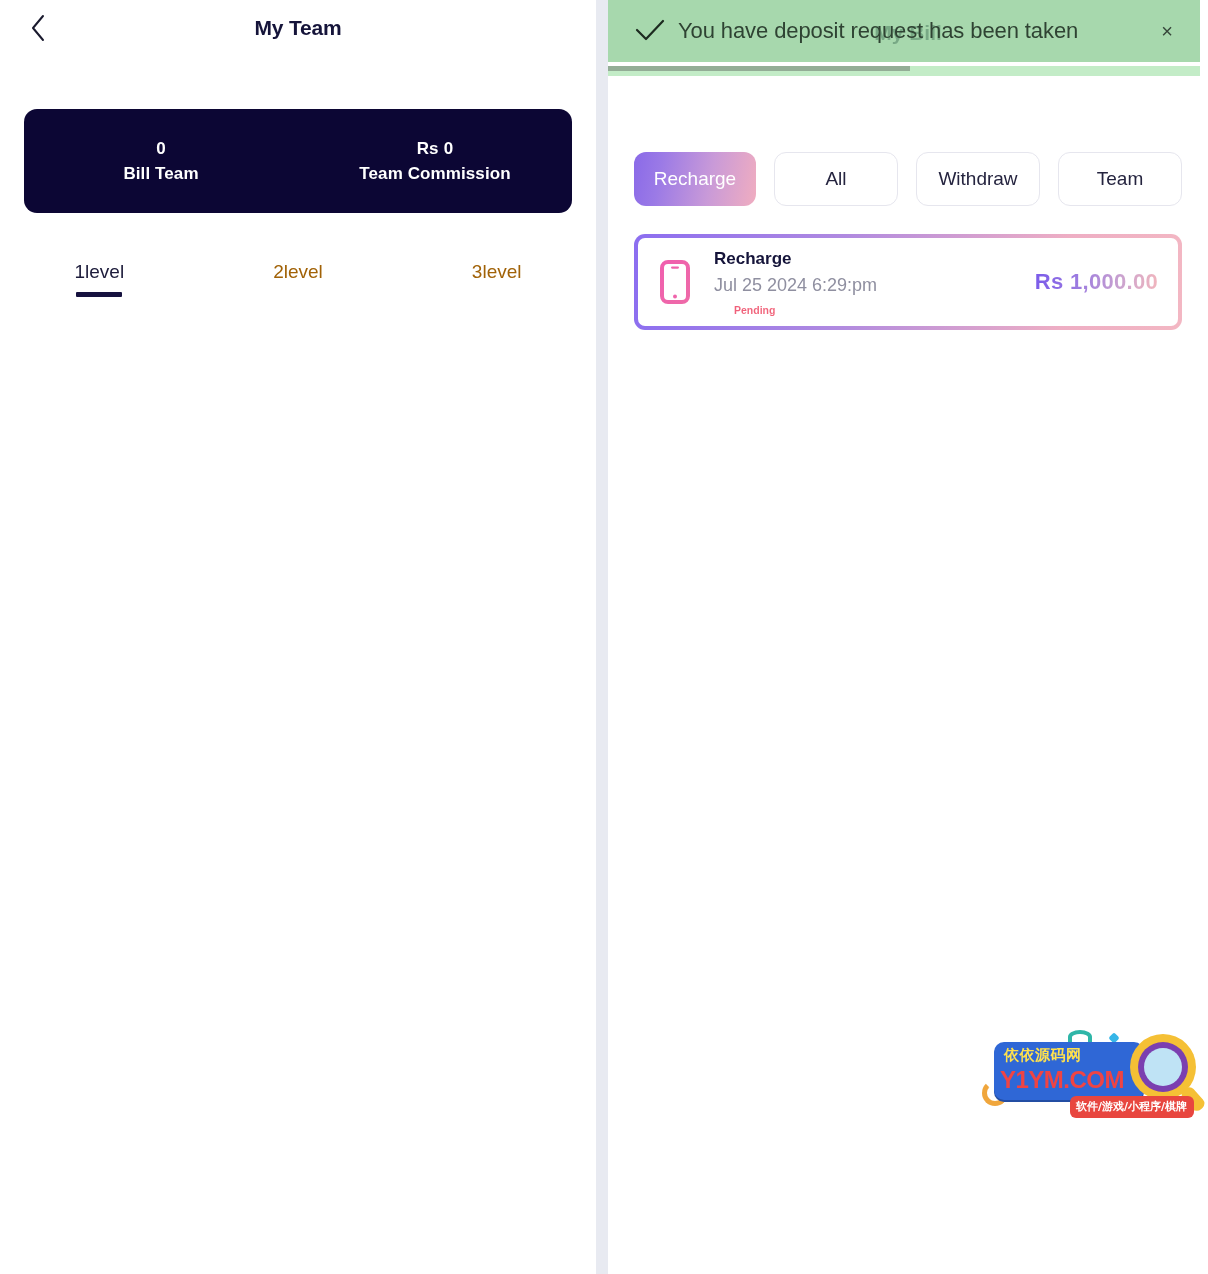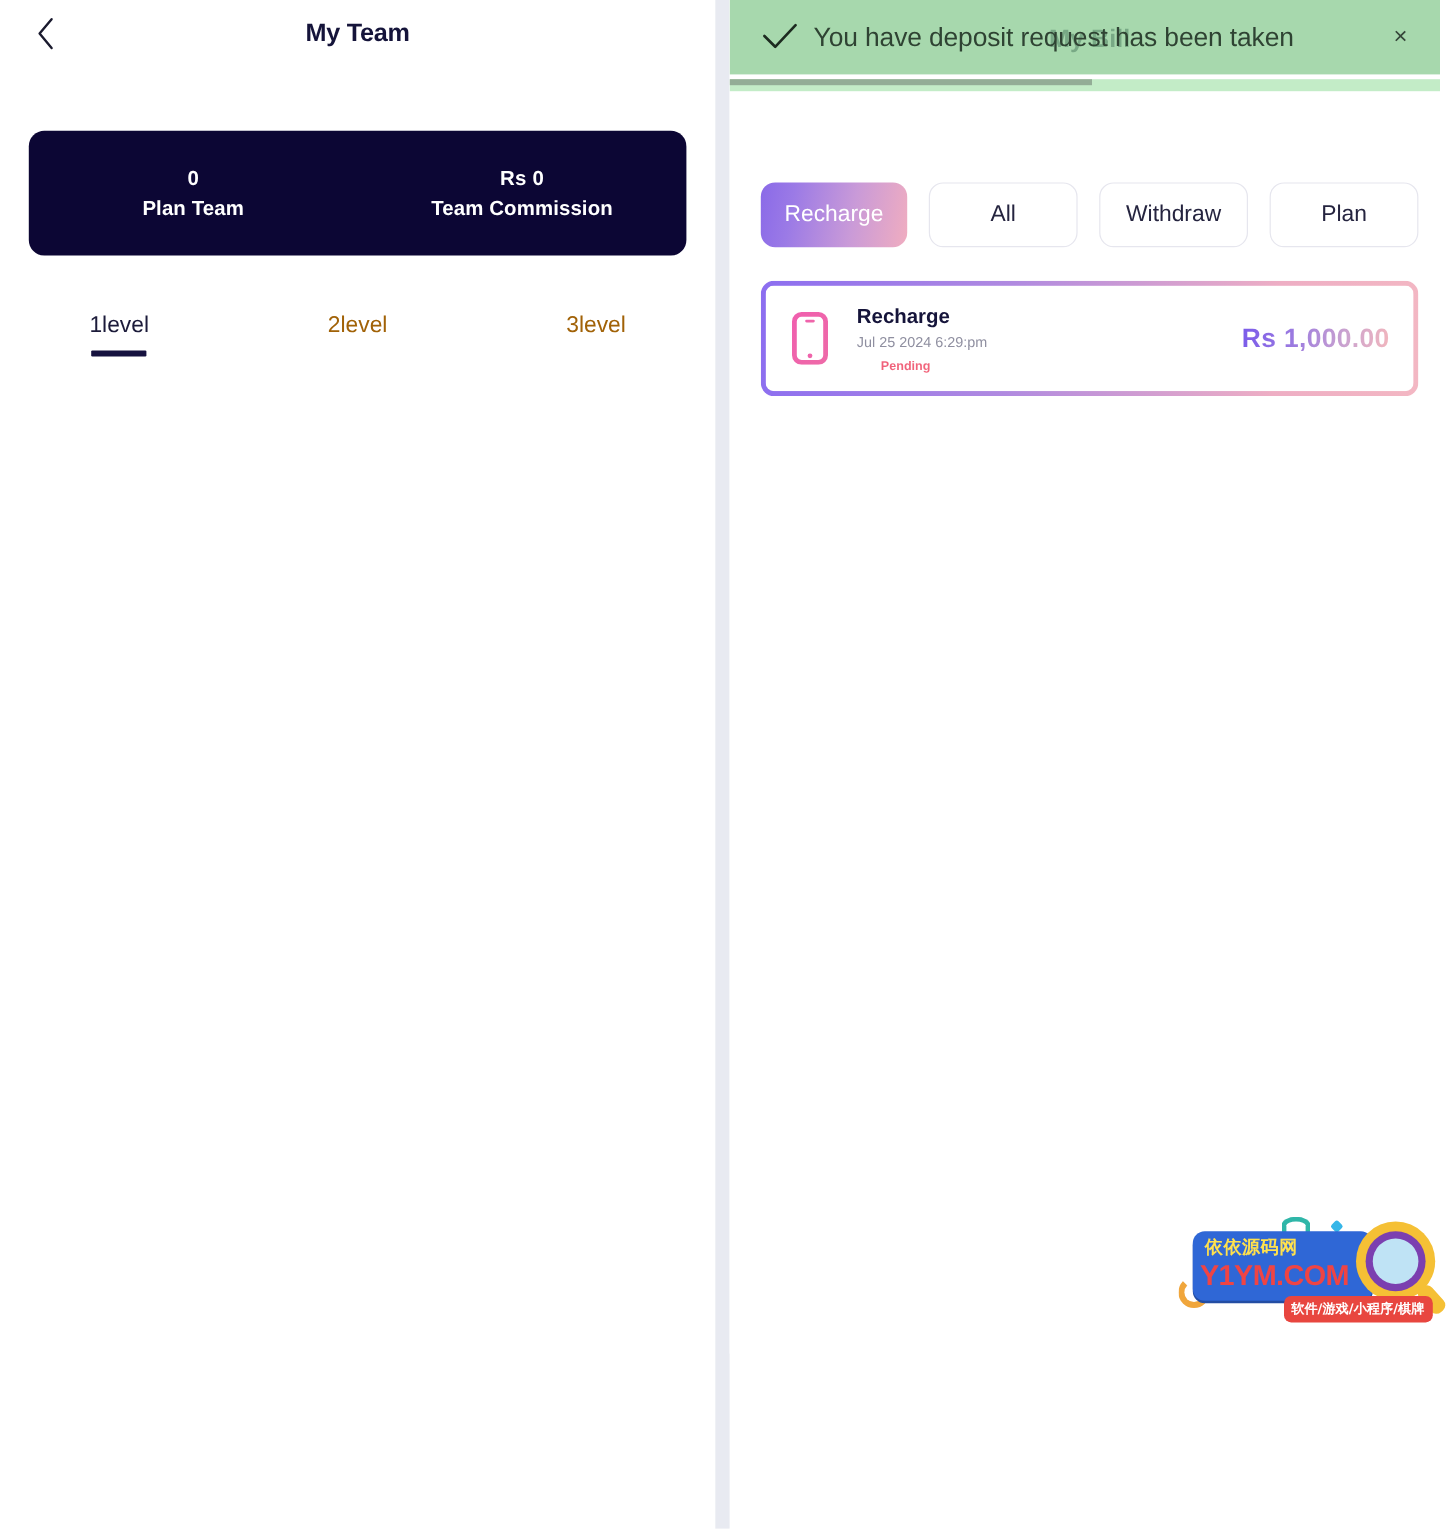--- a/index.html
+++ b/index.html
@@ -188,21 +188,21 @@
     width:100%; height:100%;
     padding:0 20px 0 22px;
   }
   .tx-icon { flex:0 0 44px; display:flex; align-items:center; }
   .tx-body { flex:1 1 auto; margin-left:10px; }
   .tx-title {
     font-size:17px; font-weight:bold; color:#15143a;
     line-height:1.35;
   }
   .tx-date {
-    font-size:12px; color:#8f8fa0;
+    font-size:18px; color:#8f8fa0;
     line-height:1.6;
   }
   .tx-status {
     font-size:10.5px; font-weight:bold;
     margin-left:20px; margin-top:4px;
     background:linear-gradient(90deg,#f0607a 0%,#f5737f 50%,#f7899a 100%);
     -webkit-background-clip:text;
     background-clip:text;
     color:transparent;
     -webkit-text-fill-color:transparent;
@@ -214,21 +214,21 @@
     -webkit-background-clip:text;
     background-clip:text;
     color:transparent;
     -webkit-text-fill-color:transparent;
     letter-spacing:0.3px;
   }
 
   
   .watermark {
     position:absolute;
-    right:6px; bottom:20px;
+    right:6px; bottom:4px;
     width:222px; height:96px;
     z-index:40;
     pointer-events:none;
   }
   .wm-blue {
     position:absolute; left:14px; top:14px;
     width:150px; height:58px;
     background:#2f67d6;
     border-radius:10px;
     box-shadow:0 2px 0 #234da3;
@@ -315,21 +315,21 @@
             <path d="M13 2 L3 14 L13 26" stroke="#1a1a2e" stroke-width="2" stroke-linecap="round" stroke-linejoin="round"></path>
           </svg>
         </span>
       </div>
       <div class="page-title-left">My Team</div>
     </div>
 
     <div class="stats-card">
       <div class="stat-cell">
         <div class="stat-value">0</div>
-        <div class="stat-label">Plan Team</div>
+        <div class="stat-label">Bill Team</div>
       </div>
       <div class="stat-cell">
         <div class="stat-value">Rs 0</div>
         <div class="stat-label">Team Commission</div>
       </div>
     </div>
 
     <div class="level-tabs">
       <div class="level-tab active">
         <span>1level</span>
@@ -371,21 +371,21 @@
       <div class="chip active">
         <span>Recharge</span>
       </div>
       <div class="chip">
         <span>All</span>
       </div>
       <div class="chip">
         <span>Withdraw</span>
       </div>
       <div class="chip">
-        <span>Plan</span>
+        <span>Team</span>
       </div>
     </div>
 
     <div class="tx-list">
       <div class="tx-card">
         <div class="tx-inner">
           <span class="tx-icon">
             <svg width="30" height="44" viewBox="0 0 30 44" fill="none">
               <defs>
                 <linearGradient id="phoneGrad" x1="0" y1="0" x2="1" y2="1">

